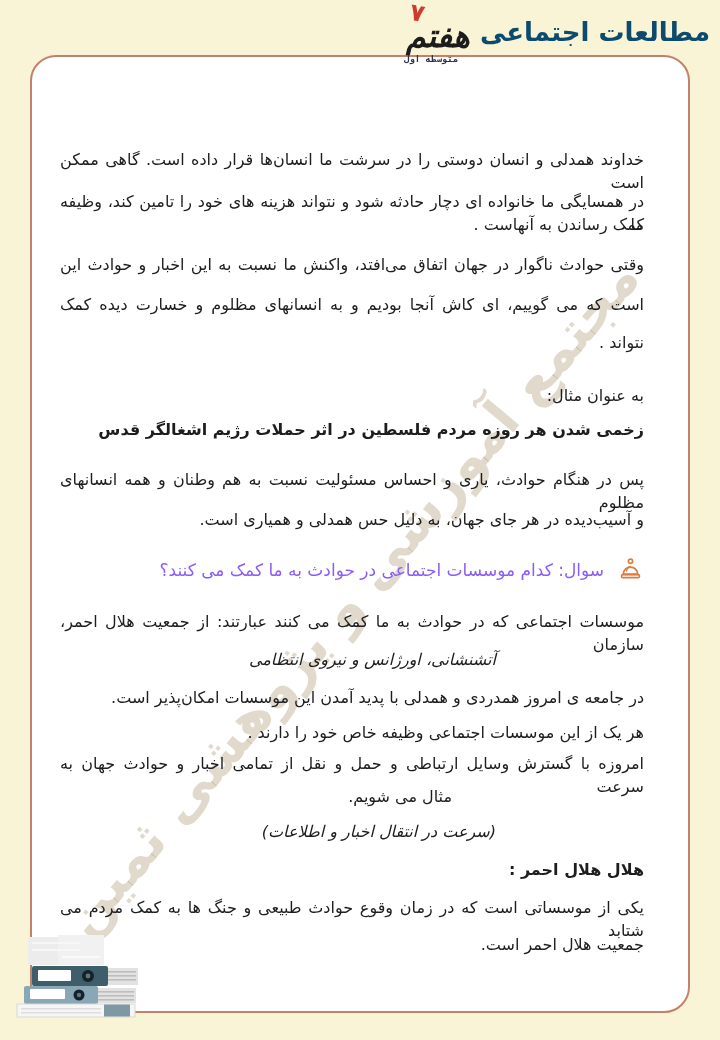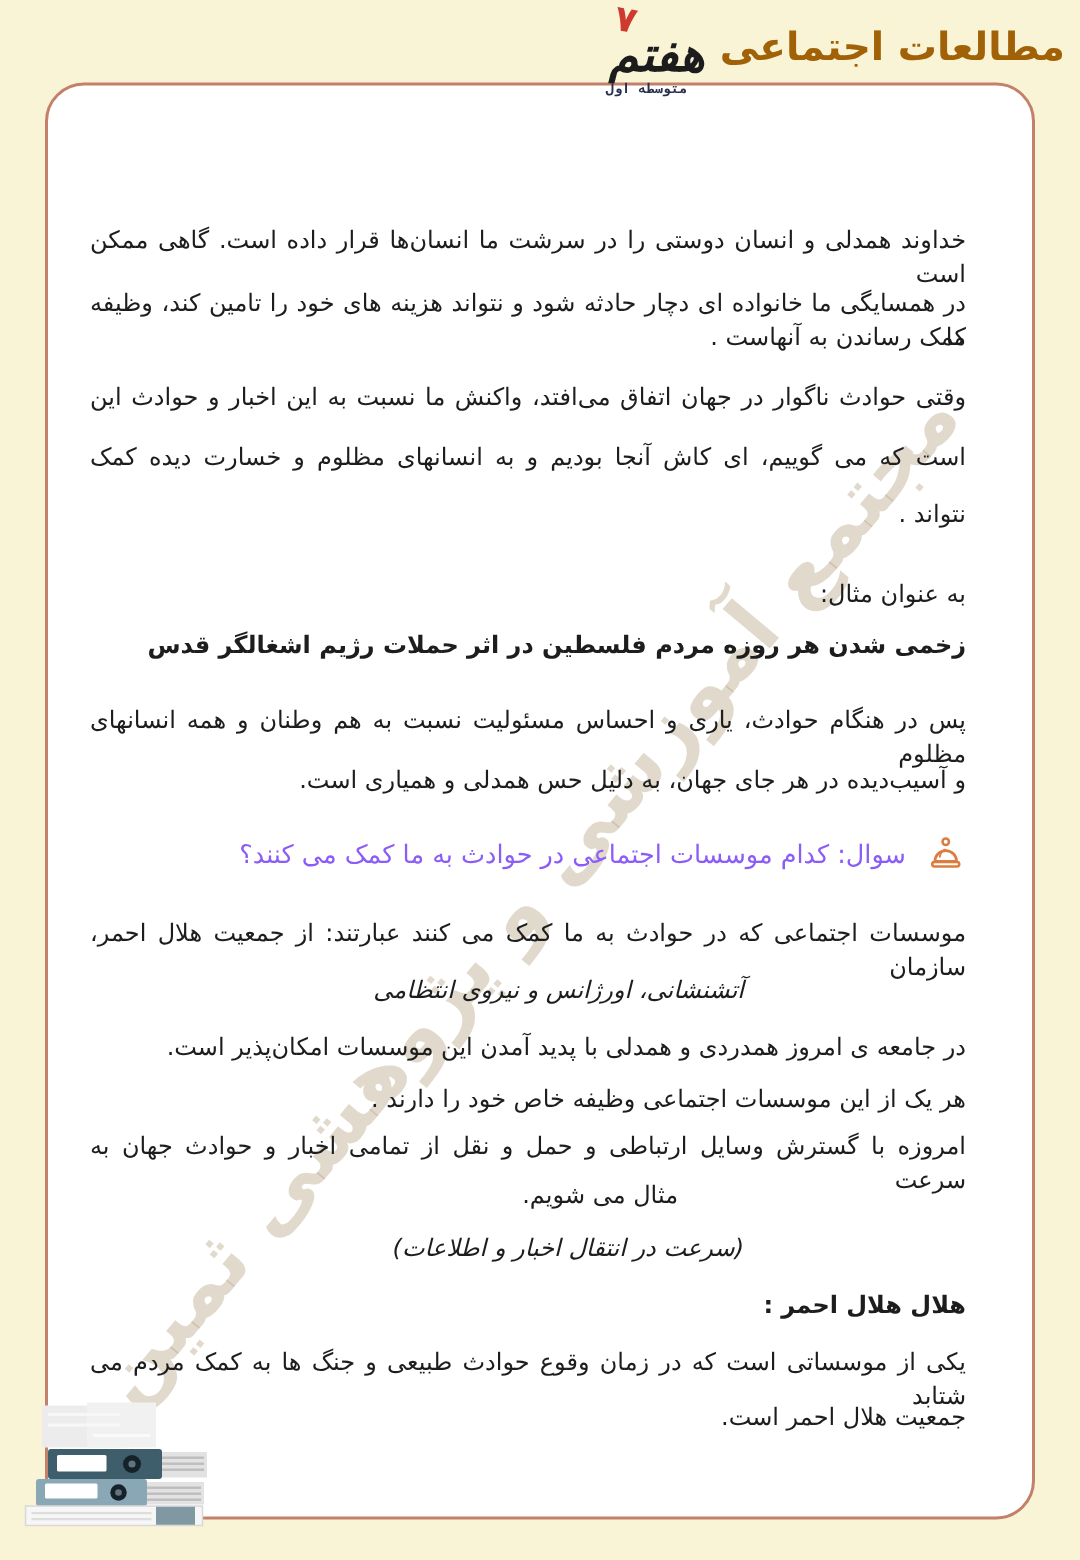--- a/index.html
+++ b/index.html
@@ -11,21 +11,21 @@
   }
   .page{position:relative;width:720px;height:1040px;}
 
   
   .header{
     position:absolute;top:8px;right:10px;height:46px;
     direction:rtl;display:flex;align-items:flex-start;gap:10px;
     z-index:5;
   }
   .title-main{
-    font-size:26px;font-weight:bold;color:#a16207;
+    font-size:26px;font-weight:bold;color:#0c4a6e;
     padding-top:9px;letter-spacing:-1px;white-space:nowrap;
   }
   .logo-unit{position:relative;padding-top:9px;}
   .title-grade{font-size:32px;font-weight:bold;color:#1c1c1c;letter-spacing:-1px;font-style:italic;}
   .grade-num{
     position:absolute;top:-7px;left:4px;
     color:#cf3a2e;font-size:24px;font-weight:bold;
     transform:rotate(10deg);line-height:1;
   }
   .grade-sub{

